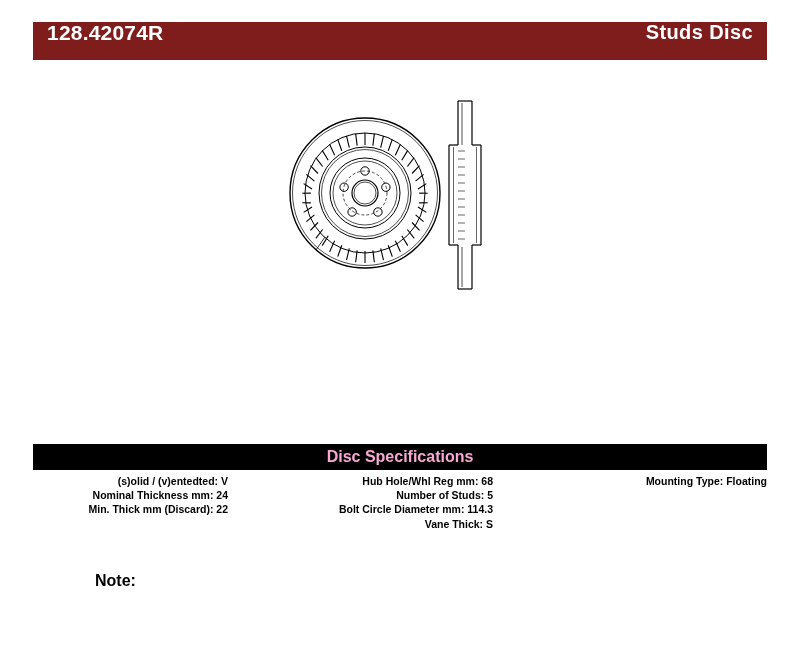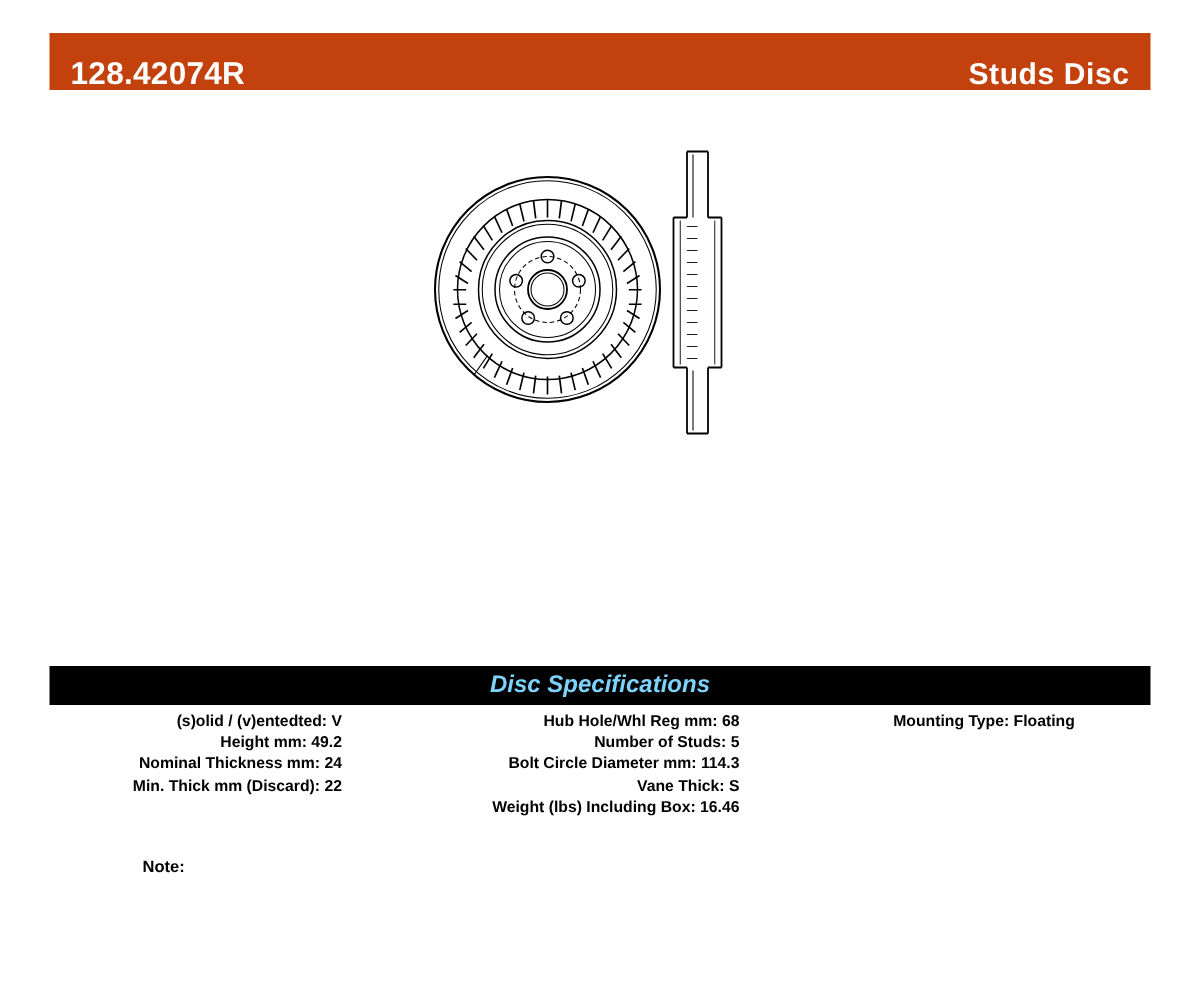--- a/index.html
+++ b/index.html
@@ -16,23 +16,23 @@
     overflow: hidden;
   }
 
   
   .header-bar {
     position: absolute;
     left: 33px;
     top: 22px;
     width: 734px;
     height: 38px;
-    background: #c2410c;
+    background: #7f1d1d;
     display: flex;
-    align-items: flex-end;
+    align-items: flex-start;
     justify-content: space-between;
     box-sizing: border-box;
     padding: 0 14px 0 14px;
   }
   .part-number {
     color: #ffffff;
     font-size: 21px;
     font-weight: bold;
     letter-spacing: 0.2px;
     line-height: 1;
@@ -63,25 +63,24 @@
     left: 33px;
     top: 444px;
     width: 734px;
     height: 26px;
     background: #000000;
     display: flex;
     align-items: center;
     justify-content: center;
   }
   .spec-bar-title {
-    color: #7dd3fc;
+    color: #f9a8d4;
     font-size: 16px;
     font-weight: bold;
     line-height: 1;
-    font-style: italic;
   }
 
   
   .specs {
     position: absolute;
     left: 33px;
     top: 474px;
     width: 734px;
     height: 100px;
   }
@@ -97,35 +96,35 @@
     width: 195px;
     text-align: right;
   }
   .spec-col-2 {
     left: 210px;
     top: 0px;
     width: 250px;
     text-align: right;
   }
   .spec-col-3 {
-    left: 496px;
+    left: 480px;
     top: 0px;
     width: 254px;
-    text-align: center;
+    text-align: right;
   }
   .spec-line {
     white-space: nowrap;
   }
 
   
   .note {
     position: absolute;
     left: 95px;
     top: 572px;
-    font-size: 11px;
+    font-size: 16px;
     font-weight: bold;
   }
 </style>
 </head>
 <body>
 
 <div class="header-bar">
   <span class="part-number">128.42074R</span>
   <span class="product-type">Studs Disc</span>
 </div>
@@ -248,29 +247,27 @@
   </svg>
 </div>
 
 <div class="spec-bar">
   <span class="spec-bar-title">Disc Specifications</span>
 </div>
 
 <div class="specs">
   <div class="spec-col spec-col-1">
     <div class="spec-line">(s)olid / (v)entedted: V</div>
-    <div class="spec-line">Height mm: 49.2</div>
     <div class="spec-line">Nominal Thickness mm: 24</div>
     <div class="spec-line">Min. Thick mm (Discard): 22</div>
   </div>
   <div class="spec-col spec-col-2">
     <div class="spec-line">Hub Hole/Whl Reg mm: 68</div>
     <div class="spec-line">Number of Studs: 5</div>
     <div class="spec-line">Bolt Circle Diameter mm: 114.3</div>
     <div class="spec-line">Vane Thick: S</div>
-    <div class="spec-line">Weight (lbs) Including Box: 16.46</div>
   </div>
   <div class="spec-col spec-col-3">
     <div class="spec-line">Mounting Type: Floating</div>
   </div>
 </div>
 
 <div class="note">Note:</div>
 
 </body></html>

